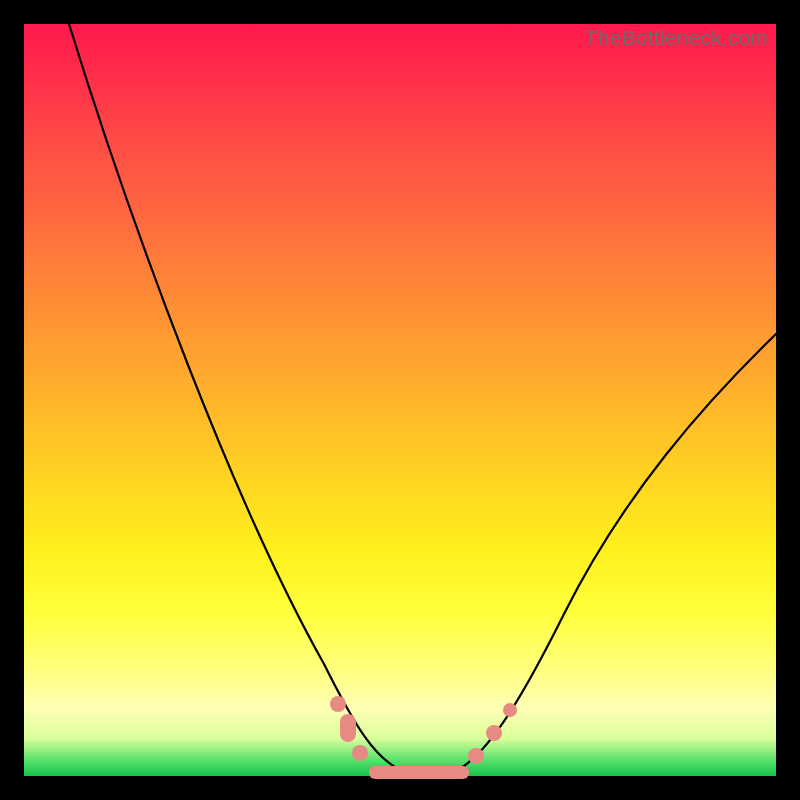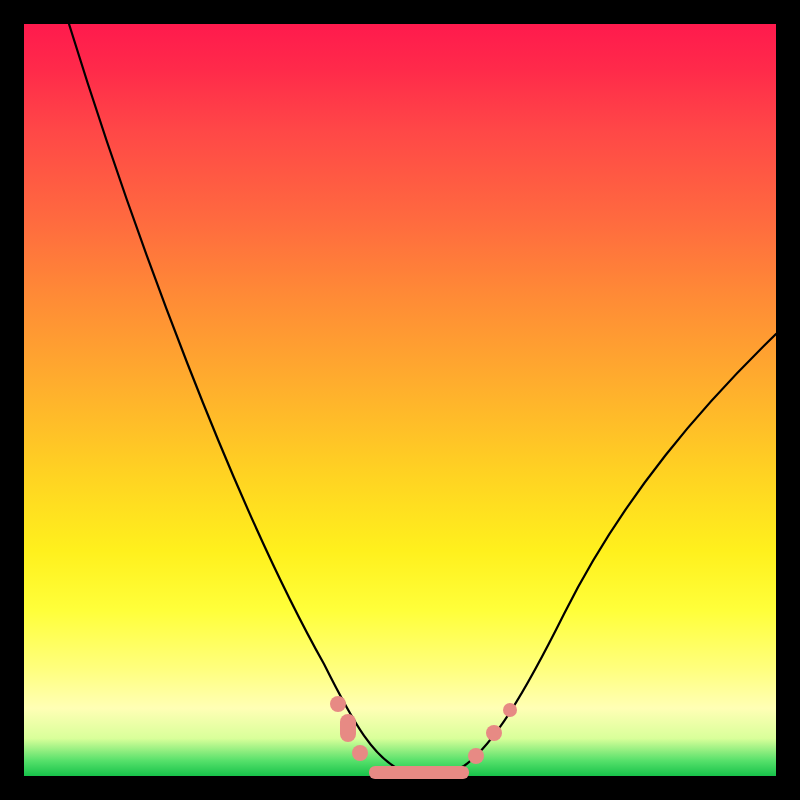--- a/index.html
+++ b/index.html
@@ -70,20 +70,21 @@
     fill: #e78a84;
     stroke: none;
   }
 </style>
 </head>
 <body>
 
 <div class="frame">
   <div class="plot-area">
 
+    <div class="watermark">TheBottleneck.com</div>
 
     <svg class="curve" viewBox="0 0 752 752" preserveAspectRatio="none">
 
       <path class="curve-path" d="M 45 0
                C 110 210, 210 480, 300 640
                C 330 700, 350 735, 380 748
                C 405 753, 420 752, 440 742
                C 470 720, 500 670, 540 590
                C 600 470, 680 380, 752 310"></path>
 

